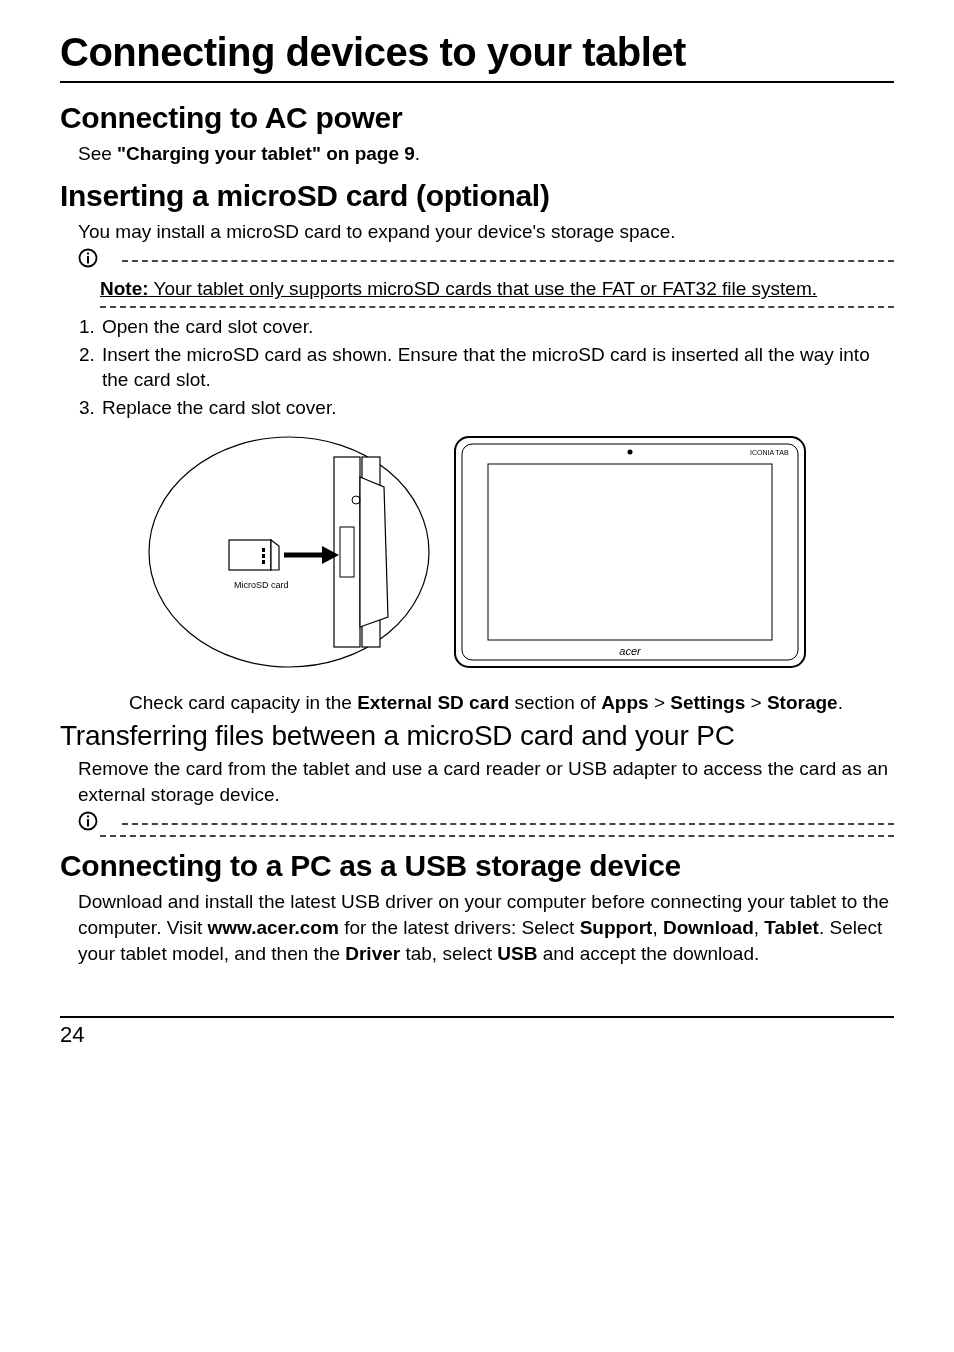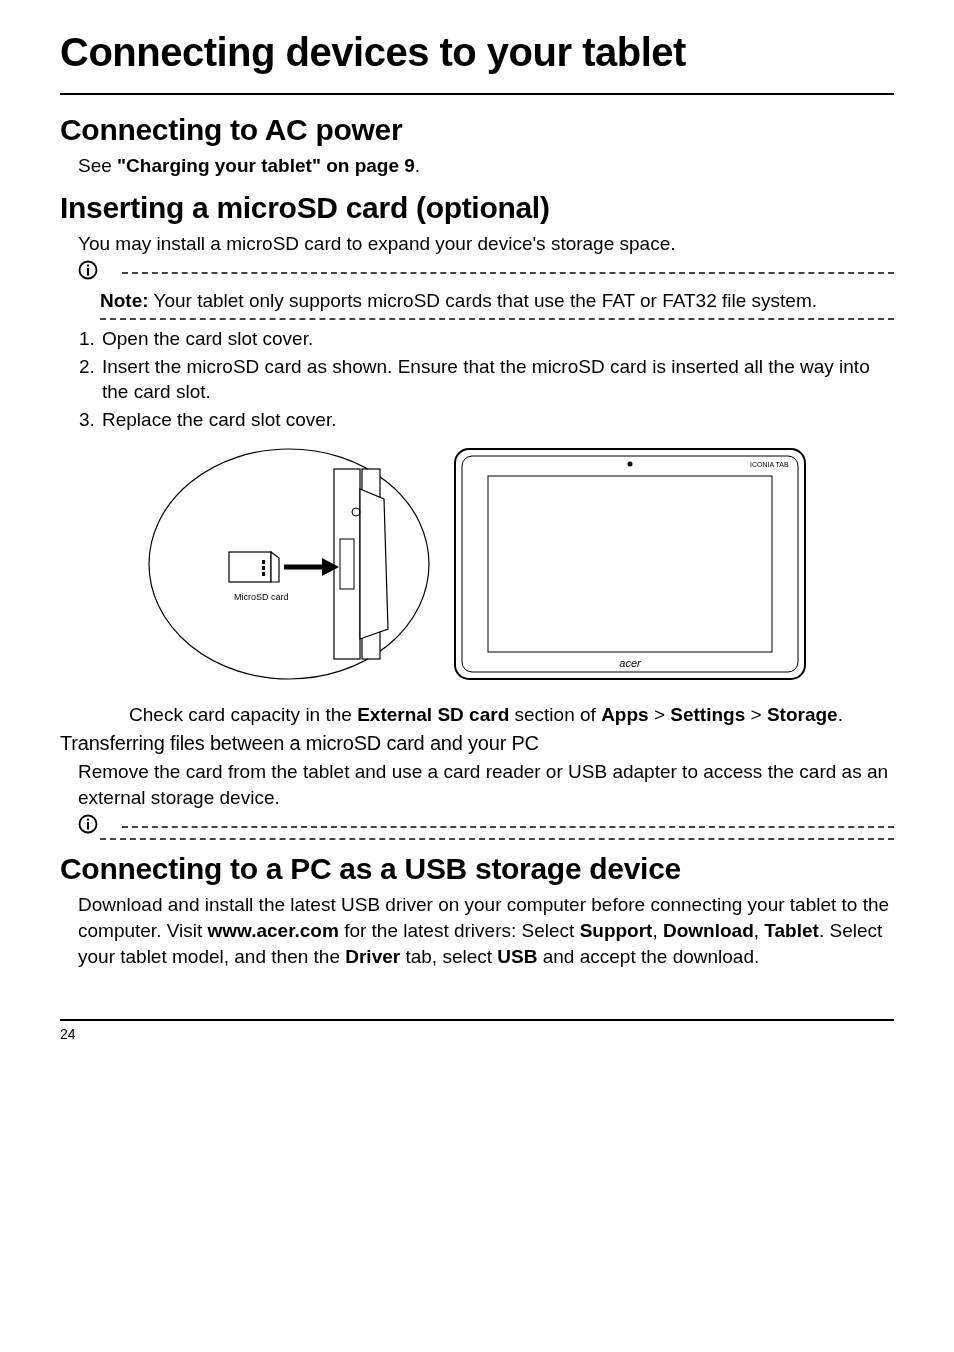--- a/index.html
+++ b/index.html
@@ -1,35 +1,35 @@
 <!DOCTYPE html>
 <html><head>
 <meta charset="utf-8">
 <style>
   * { box-sizing: border-box; margin: 0; padding: 0; }
   html, body { width: 954px; background: #fff; font-family: "Segoe UI", Arial, sans-serif; color: #000; }
   .page { padding: 30px 60px 10px 60px; }
-  .title { font-size: 40px; font-weight: 600; border-bottom: 2px solid #000; padding-bottom: 18px; margin-bottom: 18px; letter-spacing: -0.5px; }
+  .title { font-size: 40px; font-weight: 600; border-bottom: 2px solid #000; padding-bottom: 6px; margin-bottom: 18px; letter-spacing: -0.5px; }
   .h2 { font-size: 30px; font-weight: 600; margin-top: 12px; margin-bottom: 6px; letter-spacing: -0.3px; }
-  .h3 { font-size: 20px; font-weight: 500; margin-top: 4px; margin-bottom: 4px; letter-spacing: -0.2px; }
+  .h3 { font-size: 28px; font-weight: 500; margin-top: 4px; margin-bottom: 4px; letter-spacing: -0.2px; }
   .body { font-size: 19px; line-height: 1.35; margin-left: 18px; margin-bottom: 6px; }
   .cross-ref { font-weight: 600; }
-  .note-wrap { margin-left: 18px; margin-top: 6px; margin-bottom: 6px; }
+  .note-wrap { margin-left: 18px; margin-top: 6px; margin-bottom: 6px; text-decoration: underline; }
   .note-row { display: flex; align-items: flex-start; }
   .note-icon { flex: 0 0 22px; margin-top: -2px; }
   .dashed-line { border: none; border-top: 2px dashed #444; margin-left: 22px; }
   .dashed-line-full { border: none; border-top: 2px dashed #444; margin-left: 22px; }
   .note-text { font-size: 19px; line-height: 1.35; margin-left: 22px; padding: 4px 0; }
   ol.steps { margin-left: 18px; padding-left: 22px; font-size: 19px; line-height: 1.35; margin-bottom: 6px; }
   ol.steps li { padding-left: 2px; margin-bottom: 2px; }
   .figure-row { display:flex; justify-content:center; align-items:center; gap:16px; margin: 12px 0 18px 0; }
   .body-mixed { font-size: 19px; line-height: 1.35; margin-left: 18px; text-align: center; }
   .bold { font-weight: 700; }
   .footer { border-top: 2px solid #000; margin-top: 50px; padding-top: 4px; }
-  .footer-num { font-size: 14px; }
+  .footer-num { font-size: 22px; }
 </style>
 </head>
 <body>
 
 <div class="page">
 
   <h1 class="title">Connecting devices to your tablet</h1>
 
   <h2 class="h2">Connecting to AC power</h2>
   <p class="body">

